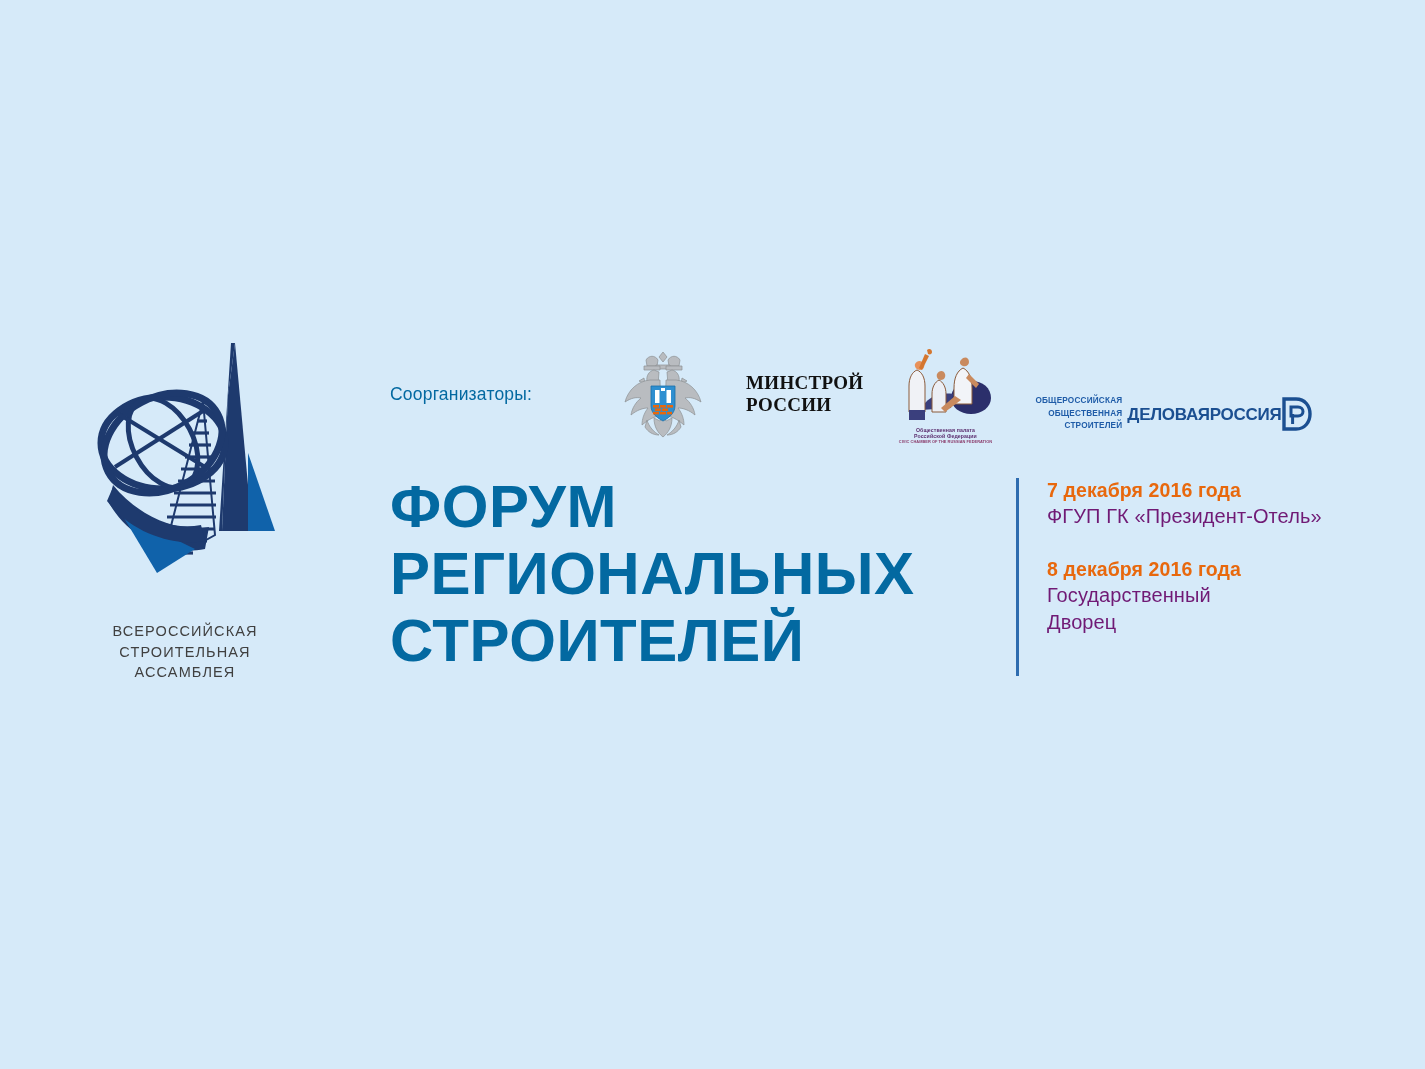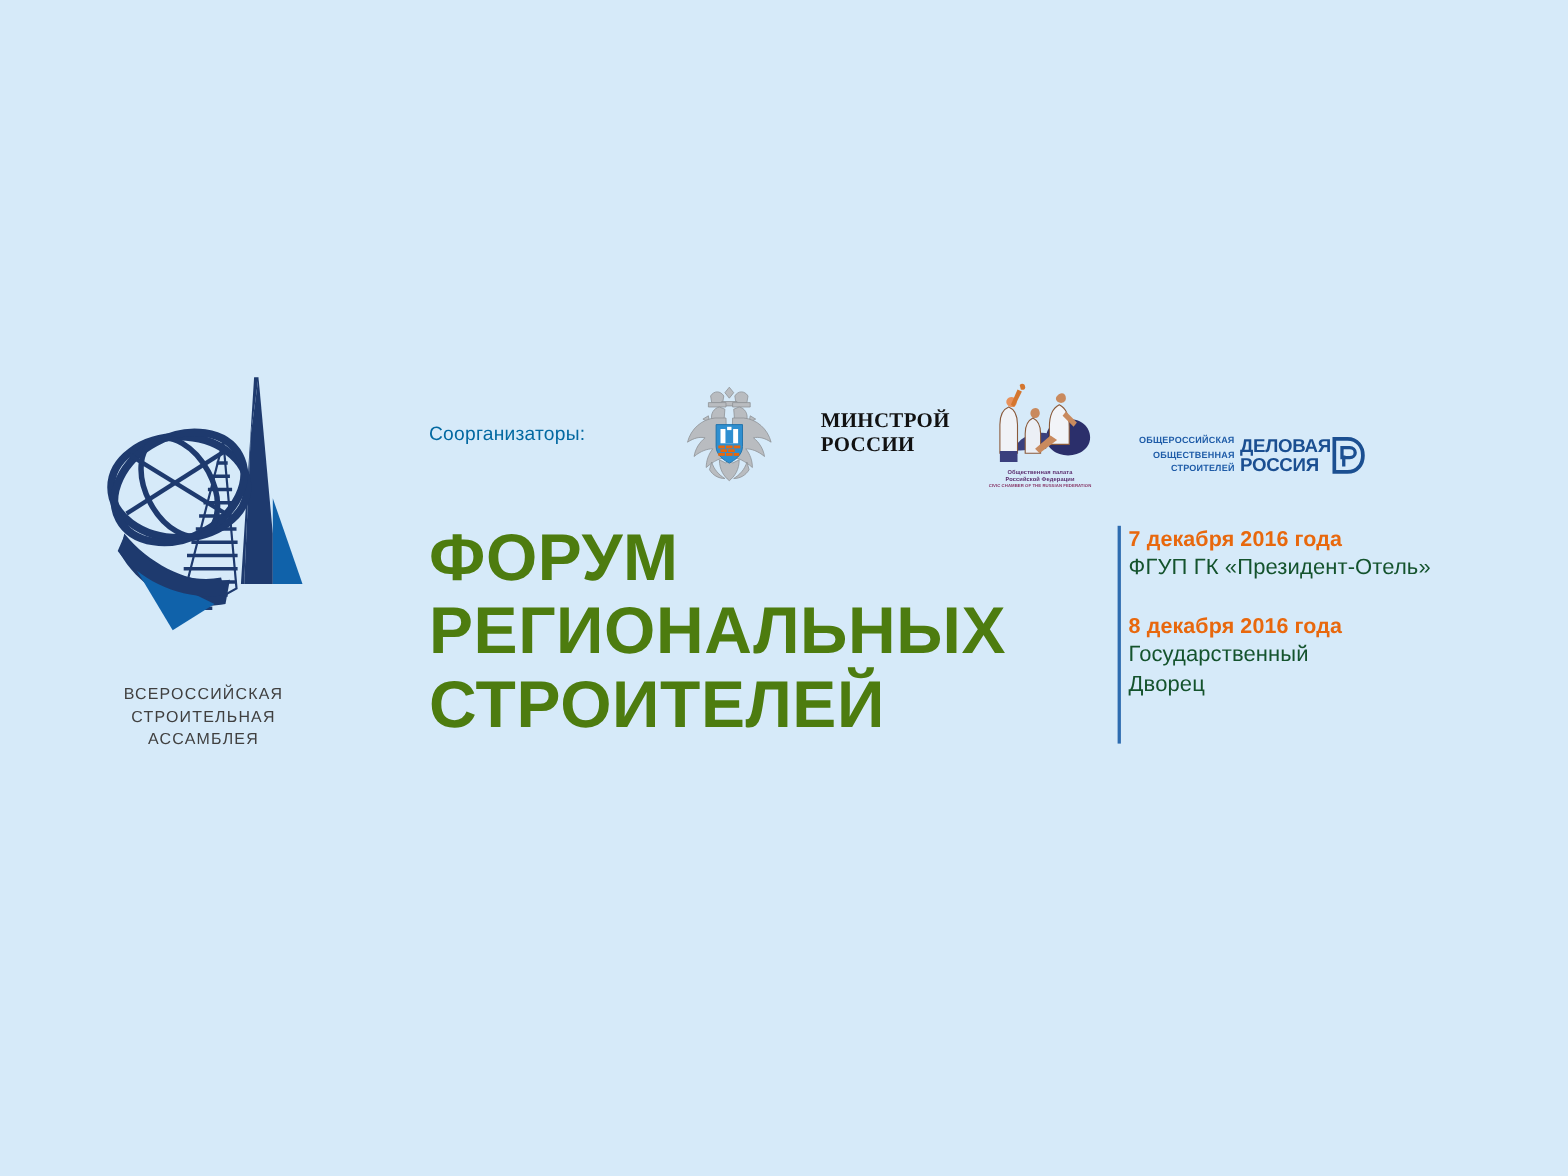--- a/index.html
+++ b/index.html
@@ -118,64 +118,64 @@
     line-height: 1.52;
     letter-spacing: 0.2px;
   }
   .delros-right {
     margin-left: 5px;
     display: flex;
     align-items: center;
   }
   .delros-words {
     display: flex;
-    flex-direction: column;
+    flex-direction: row;
     color: #1b4f91;
     font-size: 17px;
     font-weight: bold;
     line-height: 1.0;
     letter-spacing: -0.3px;
   }
   .delros-words span { display: block; }
   .delros-mark { width: 30px; height: 34px; margin-left: 1px; }
 
   
   .main-title {
     position: absolute;
     left: 390px;
     top: 473px;
-    color: #4d7c0f;
+    color: #0369a1;
     font-size: 60px;
     font-weight: bold;
     line-height: 1.12;
     letter-spacing: 0.5px;
     text-transform: uppercase;
   }
   .main-title div { white-space: nowrap; }
 
   
   .dates-panel {
     position: absolute;
     left: 1016px;
     top: 478px;
-    padding-left: 7px;
+    padding-left: 28px;
     border-left: 3px solid #2e6cb0;
     min-height: 198px;
   }
   .date-block + .date-block { margin-top: 28px; }
   .date-label {
     color: #e8680d;
     font-size: 19.5px;
     font-weight: bold;
     letter-spacing: 0.1px;
     line-height: 1.28;
     white-space: nowrap;
   }
   .venue-line {
-    color: #14532d;
+    color: #701a75;
     font-size: 20px;
     line-height: 1.32;
     letter-spacing: 0.1px;
     white-space: nowrap;
   }
 </style>
 </head>
 <body>
 
 <div class="poster">

